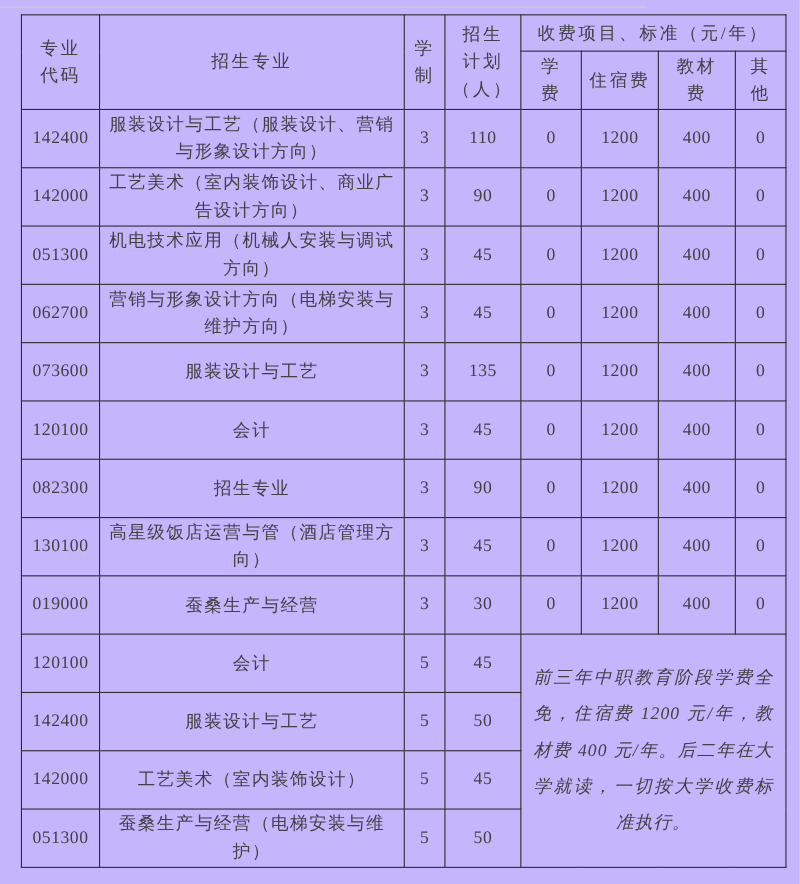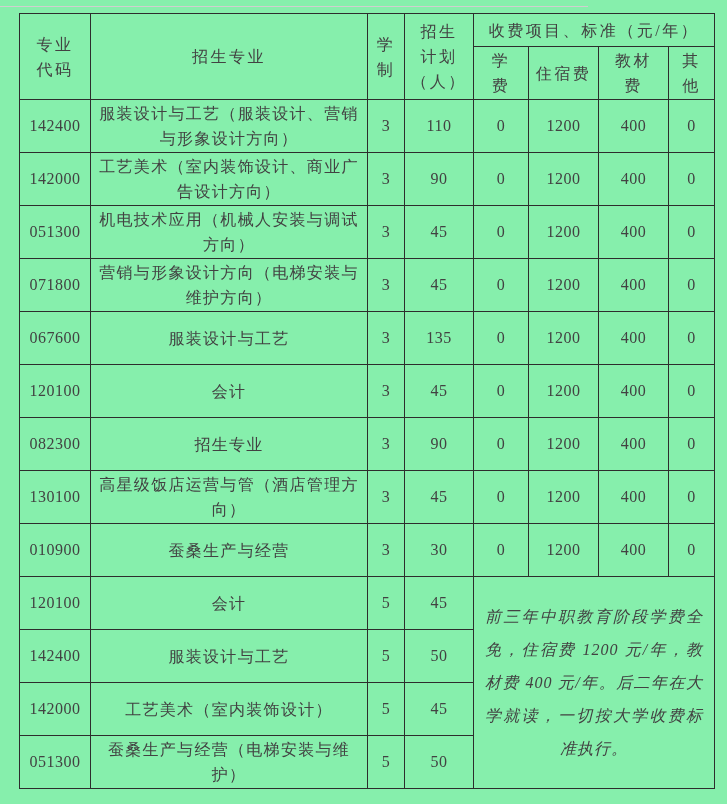--- a/index.html
+++ b/index.html
@@ -5,21 +5,21 @@
   * { box-sizing: border-box; }
   html, body { margin: 0; padding: 0; }
   body {
     width: 727px; height: 804px;
     background: #fcfcfc;
     font-family: "Liberation Serif", "DejaVu Serif", serif;
   }
   .page {
     position: relative;
     width: 727px; height: 804px;
-    background: #86efac;
+    background: #c4b5fd;
     color: #424242;
     overflow: hidden;
   }
   .top-rule {
     position: absolute;
     left: 0; top: 6px;
     width: 588px; height: 1px;
     background: #cfcfcf;
   }
   table.enroll {
@@ -127,31 +127,31 @@
           <td class="num">051300</td>
           <td class="major">机电技术应用（机械人安装与调试方向）</td>
           <td class="num">3</td>
           <td class="num">45</td>
           <td class="num">0</td>
           <td class="num">1200</td>
           <td class="num">400</td>
           <td class="num">0</td>
         </tr>
         <tr>
-          <td class="num">071800</td>
+          <td class="num">062700</td>
           <td class="major">营销与形象设计方向（电梯安装与维护方向）</td>
           <td class="num">3</td>
           <td class="num">45</td>
           <td class="num">0</td>
           <td class="num">1200</td>
           <td class="num">400</td>
           <td class="num">0</td>
         </tr>
         <tr>
-          <td class="num">067600</td>
+          <td class="num">073600</td>
           <td class="major">服装设计与工艺</td>
           <td class="num">3</td>
           <td class="num">135</td>
           <td class="num">0</td>
           <td class="num">1200</td>
           <td class="num">400</td>
           <td class="num">0</td>
         </tr>
         <tr>
           <td class="num">120100</td>
@@ -177,21 +177,21 @@
           <td class="num">130100</td>
           <td class="major">高星级饭店运营与管（酒店管理方向）</td>
           <td class="num">3</td>
           <td class="num">45</td>
           <td class="num">0</td>
           <td class="num">1200</td>
           <td class="num">400</td>
           <td class="num">0</td>
         </tr>
         <tr>
-          <td class="num">010900</td>
+          <td class="num">019000</td>
           <td class="major">蚕桑生产与经营</td>
           <td class="num">3</td>
           <td class="num">30</td>
           <td class="num">0</td>
           <td class="num">1200</td>
           <td class="num">400</td>
           <td class="num">0</td>
         </tr>
         <tr>
           <td class="num">120100</td>

